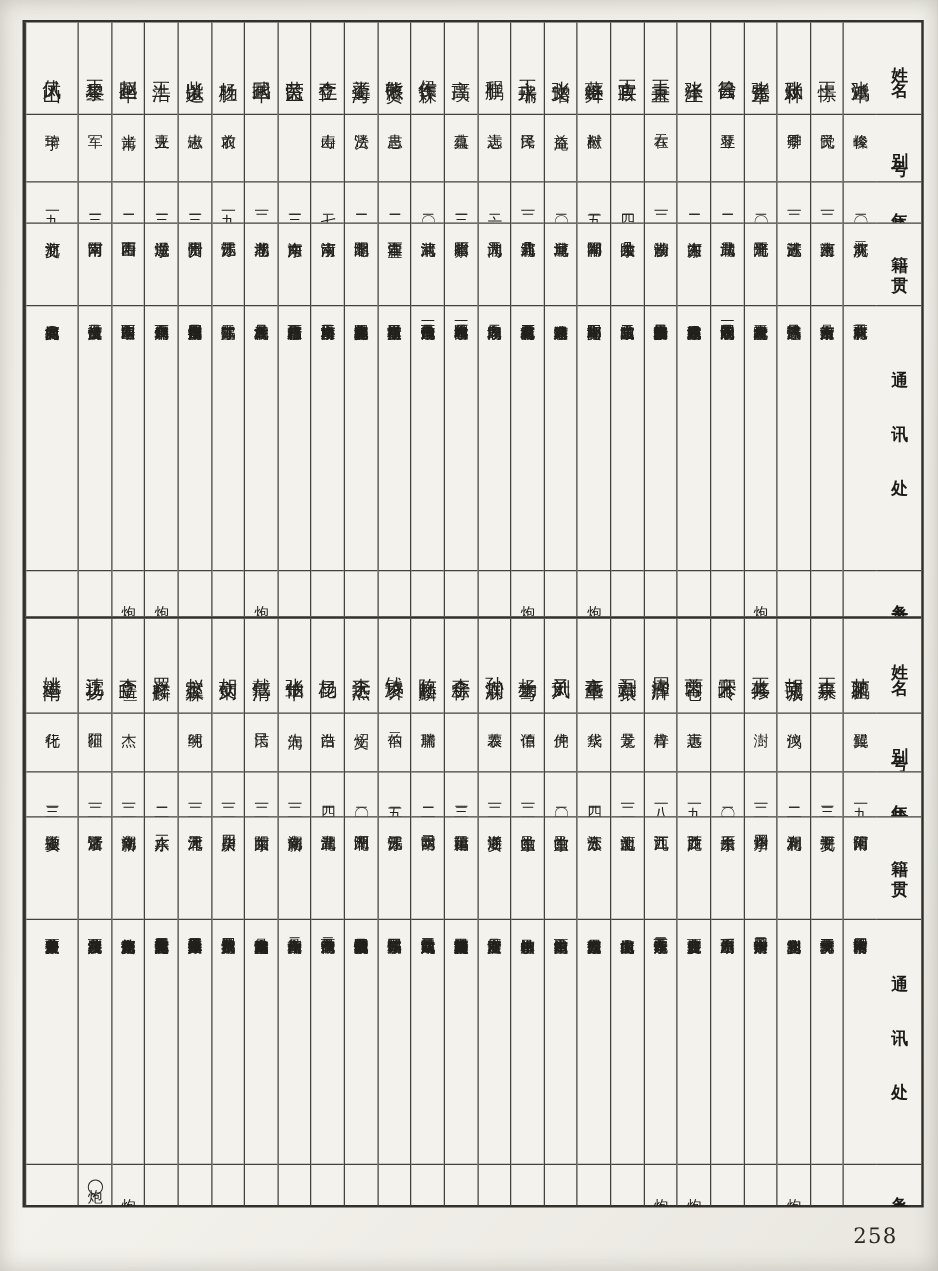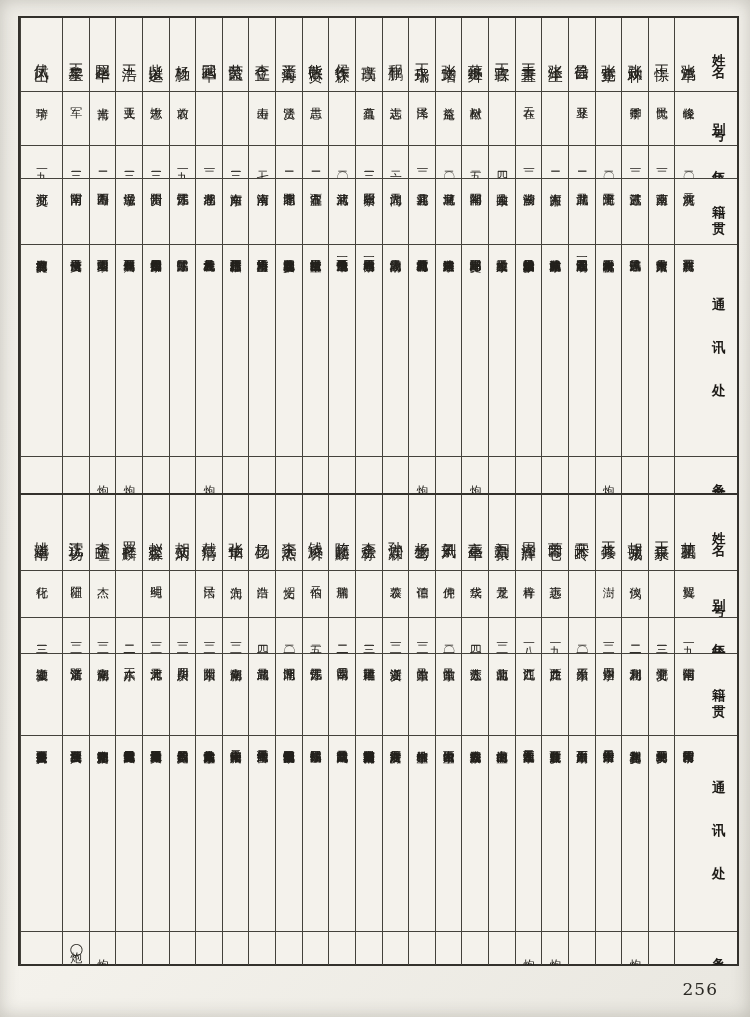--- a/index.html
+++ b/index.html
@@ -490,14 +490,14 @@
         <div class="col wide">
           <div class="cell c-name" style="height: 76px;">姚道南</div>
           <div class="cell c-alias" style="height: 47px;">化行</div>
           <div class="cell c-age" style="height: 36px;">二三</div>
           <div class="cell c-origin" style="height: 82px;">安徽颍上</div>
           <div class="cell c-address" style="height: 196px;">安徽颍上西关外曹复兴</div>
           <div class="cell c-note" style="height: 33px;"></div>
         </div>
       </div>
     </div>
-  <div class="page-number">256</div>
+  <div class="page-number">258</div>
 </div>
 
 </body></html>

